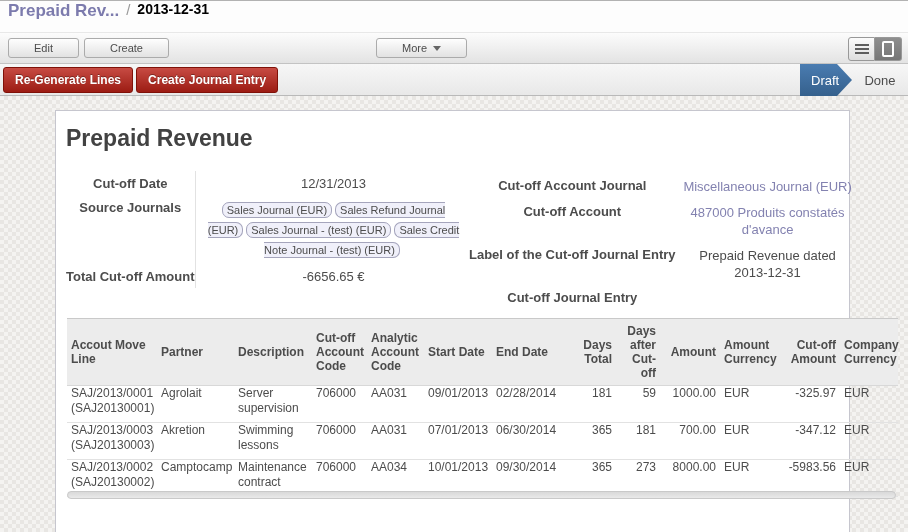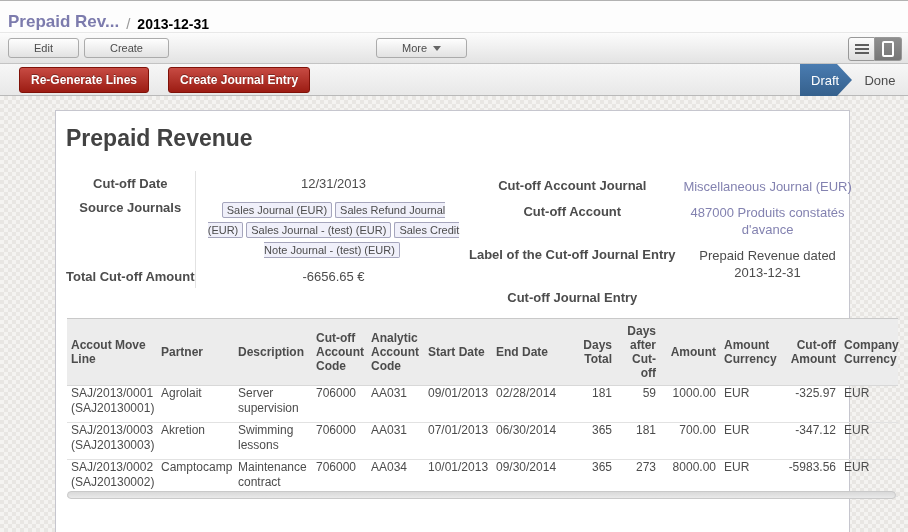--- a/index.html
+++ b/index.html
@@ -1,20 +1,20 @@
 <!DOCTYPE html>
 <html><head>
 <meta charset="utf-8">
 <style>
   * { margin:0; padding:0; box-sizing:border-box; }
   html,body { width:908px; height:532px; overflow:hidden; }
   body { font-family:"Liberation Sans", sans-serif; color:#4c4c4c; background:#fff; border-top:1px solid #b2b2b2; }
 
   
-  .topbar { height:31px; background:#fdfdfd; display:flex; align-items:flex-end; padding:0 8px; }
+  .topbar { height:31px; background:#fdfdfd; display:flex; align-items:flex-start; padding:0 8px; }
   .crumb-parent { color:#7c7bad; font-weight:bold; font-size:17px; text-decoration:none; cursor:pointer; }
   .crumb-sep { color:#999; font-size:15px; margin:0 7px; }
   .crumb-current { color:#000000; font-weight:bold; font-size:14px; }
 
   .control-bar { height:32px; background:linear-gradient(#fcfcfc,#e3e3e3);
                  border-top:1px solid #e8e8e8; border-bottom:1px solid #c3c3c3;
                  display:flex; align-items:center; padding:0 8px; position:relative; }
   .btn { display:inline-flex; align-items:center; gap:6px; padding:3px 25px; font-size:11px; color:#4c4c4c;
          background:linear-gradient(#fefefe,#e2e2e2); border:1px solid #ababab; border-radius:3px;
          margin-right:5px; cursor:pointer; }
@@ -25,21 +25,21 @@
   .sw-seg { width:27px; height:24px; display:flex; align-items:center; justify-content:center;
             border:1px solid #989898; cursor:pointer; }
   .sw-list { border-radius:3px 0 0 3px; background:linear-gradient(#fbfbfb,#dedede); }
   .sw-form { border-radius:0 3px 3px 0; border-left:0; background:linear-gradient(#8e8e8e,#767676); }
   .icon-list { width:14px; height:10px;
                background:repeating-linear-gradient(#5d5d5d 0 2px, transparent 2px 4px); }
   .icon-form { width:12px; height:16px; border:2px solid #fff; border-radius:2px; }
 
   .status-bar { height:32px; background:linear-gradient(#f7f7f7,#e8e8e8); border-bottom:1px solid #b9b9b9;
                 display:flex; align-items:center; position:relative; }
-  .btn-red { margin-left:19px; padding:5px 11px; font-size:12px; font-weight:bold; color:#fff;
+  .btn-red { margin-left:3px; padding:5px 11px; font-size:12px; font-weight:bold; color:#fff;
              background:linear-gradient(#c74b43,#9c1c13); border:1px solid #7f1108; border-radius:3px;
              text-shadow:0 -1px 0 rgba(0,0,0,.35); cursor:pointer; }
   .states { position:absolute; right:0; top:0; height:32px; display:flex; align-items:stretch; }
   .state-draft { width:52px; padding-left:11px; display:flex; align-items:center; color:#fff; font-size:13px;
                  background:linear-gradient(#4a7cb1,#35608c);
                  clip-path:polygon(0 0, 37px 0, 52px 50%, 37px 100%, 0 100%); }
   .state-done { width:56px; display:flex; align-items:center; justify-content:center;
                 color:#4c4c4c; font-size:13px; }
 
   
@@ -58,21 +58,21 @@
             padding:5px 0 4px; vertical-align:top; white-space:nowrap; }
   .fgroup-left .flabel { width:132px; border-right:1px solid #e2e2e2; }
   .fgroup-right .flabel { width:200px; }
   .fvalue { display:table-cell; font-size:13px; color:#4c4c4c; padding:5px 0 4px 12px; vertical-align:top; }
   .fgroup-right .fvalue { padding-left:6px; }
   .fvalue .wrapbox { width:172px; line-height:17px; }
   .link { color:#8382b0; cursor:pointer; }
 
   .tags { width:252px; line-height:19px; }
   .tag { display:inline; font-size:11px; color:#4c4c4c; background:#f0f0fa;
-         border:1px solid #a5a5bc; border-radius:2px; padding:1px 4px; margin-right:3px; }
+         border:1px solid #a5a5bc; border-radius:7px; padding:1px 4px; margin-right:3px; }
 
   
   .tbl { position:absolute; left:67px; top:222px; width:831px; table-layout:fixed;
          border-collapse:collapse; }
   .tbl th { background:#ececec; border-top:1px solid #c9c9c9; border-bottom:1px solid #d8d8d8;
             font-size:12px; font-weight:bold; color:#4c4c4c; text-align:left;
             padding:5px 4px; vertical-align:middle; line-height:14px; cursor:pointer; }
   .tbl td { font-size:12px; color:#4c4c4c; padding:0 4px 6px; vertical-align:top; line-height:15px;
             border-bottom:1px solid #e2e2e2; background:transparent; }
   .tbl tr { cursor:pointer; }

